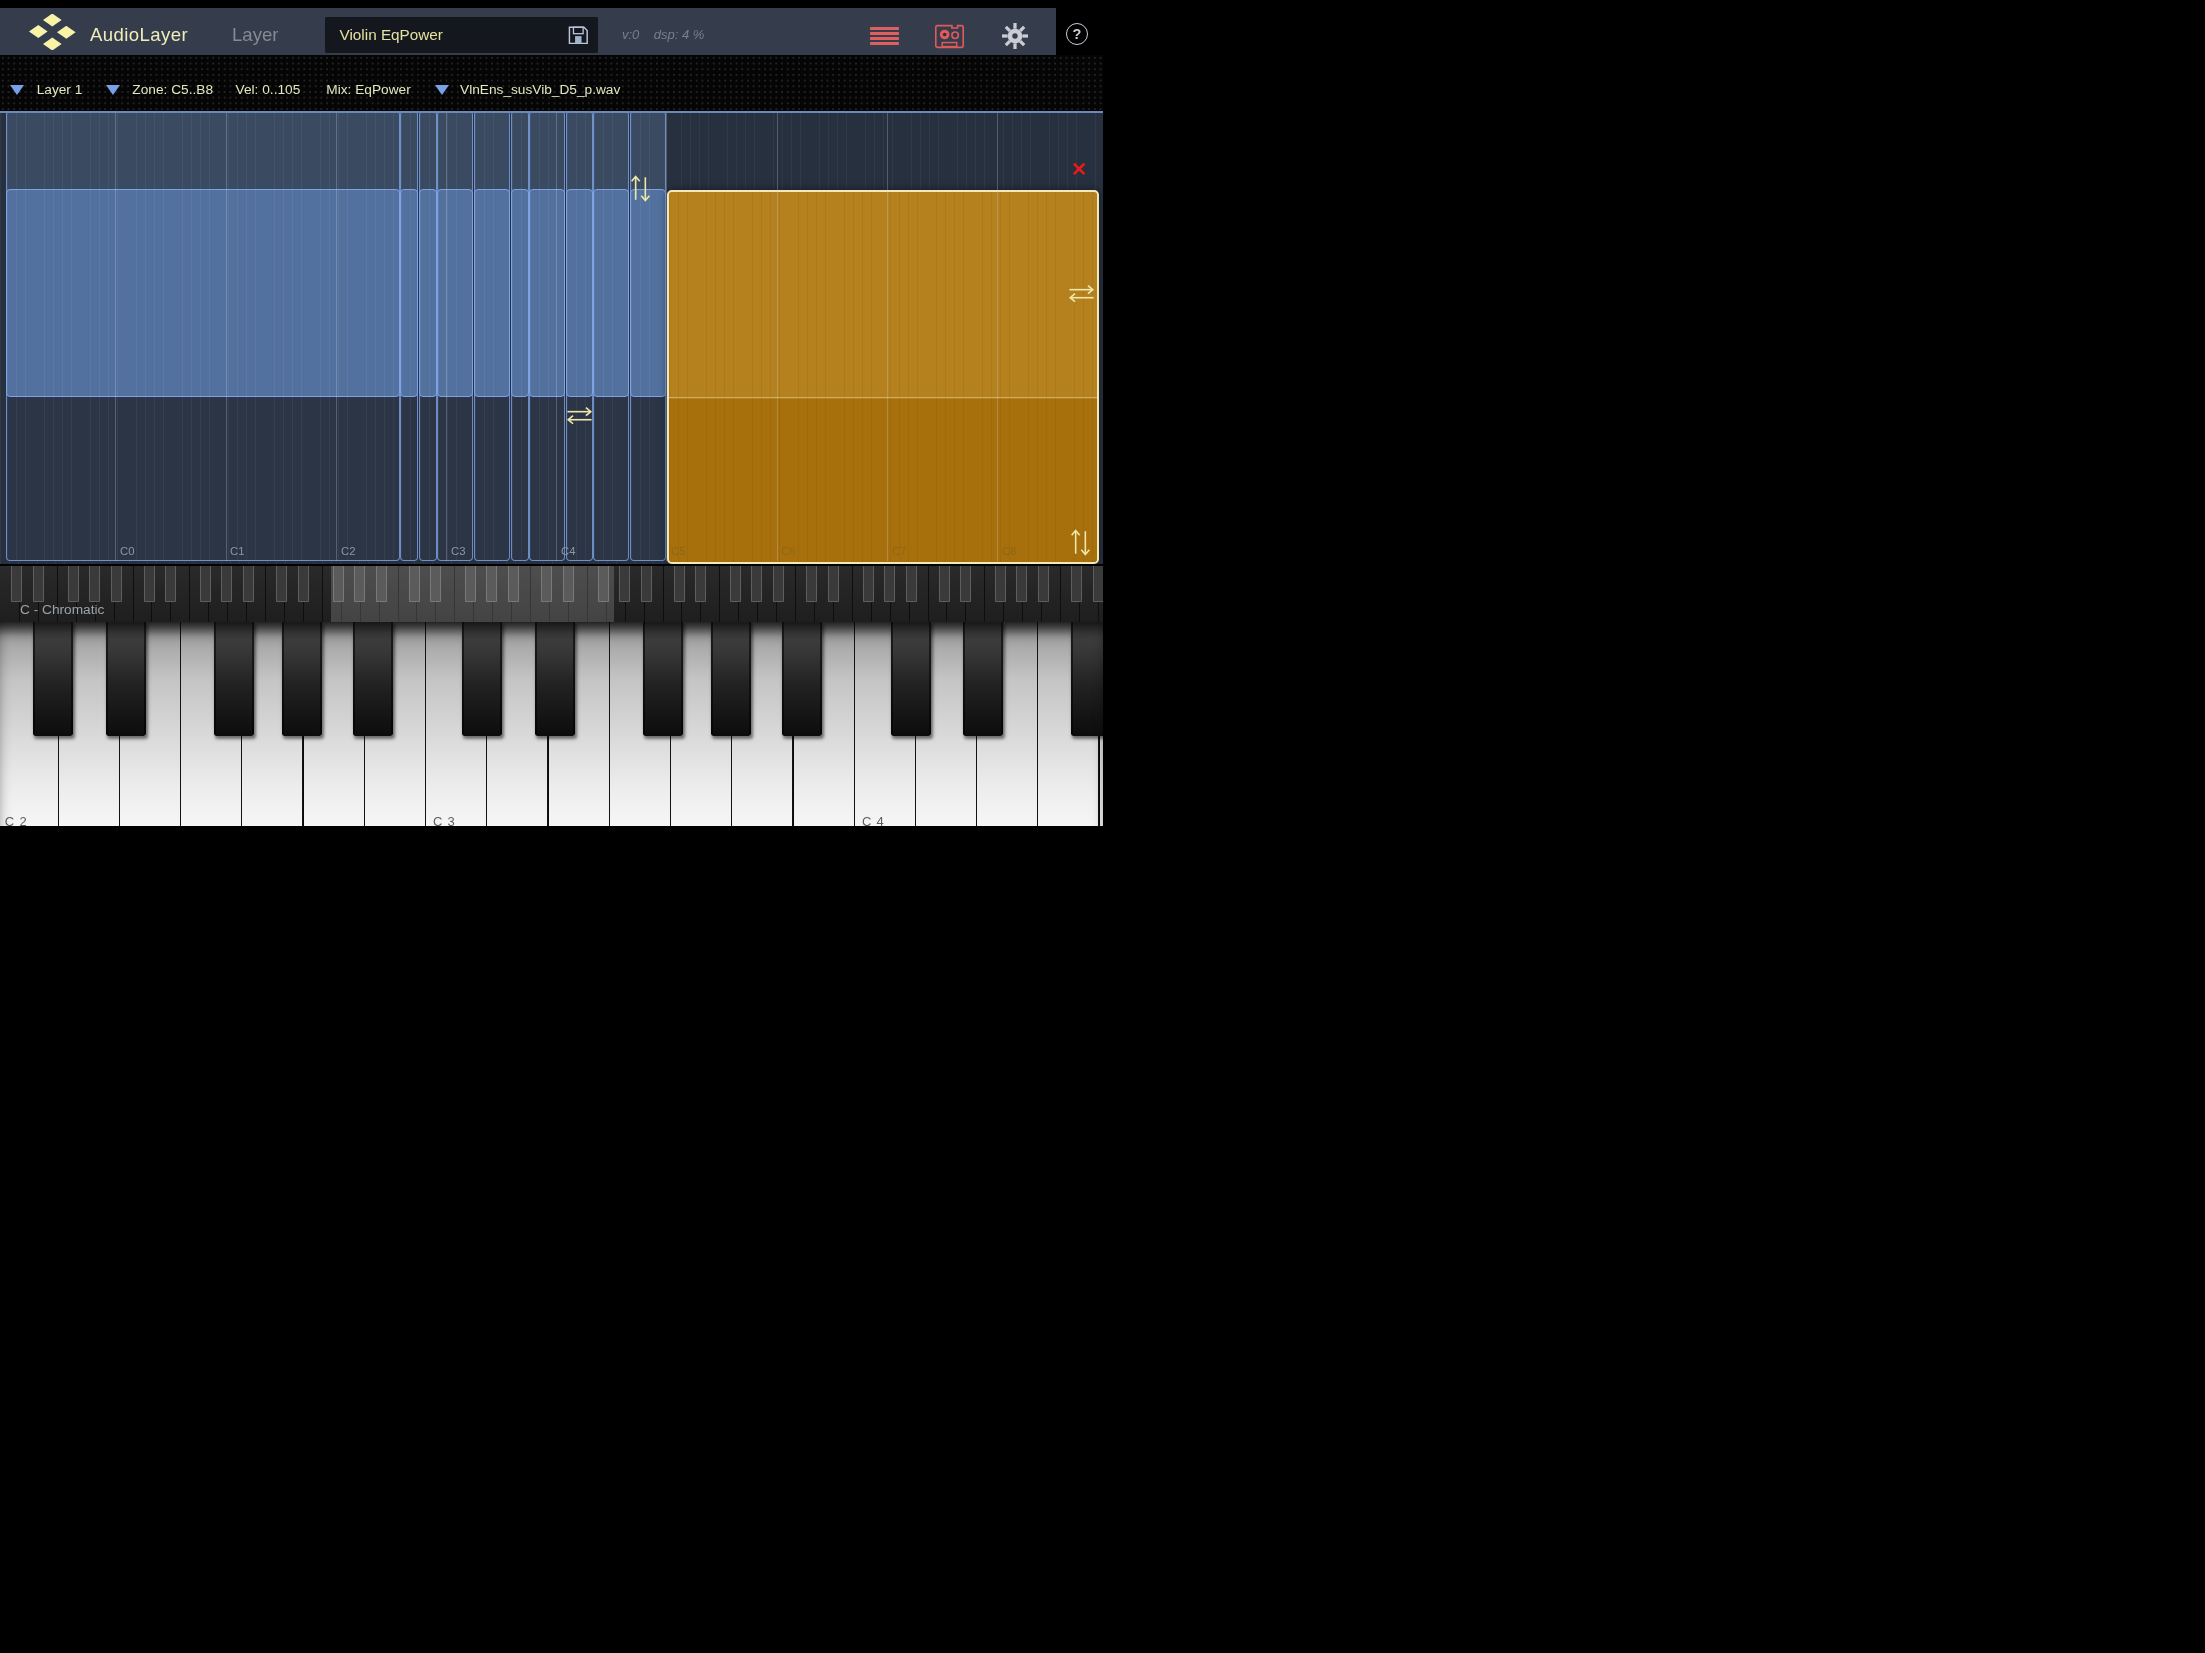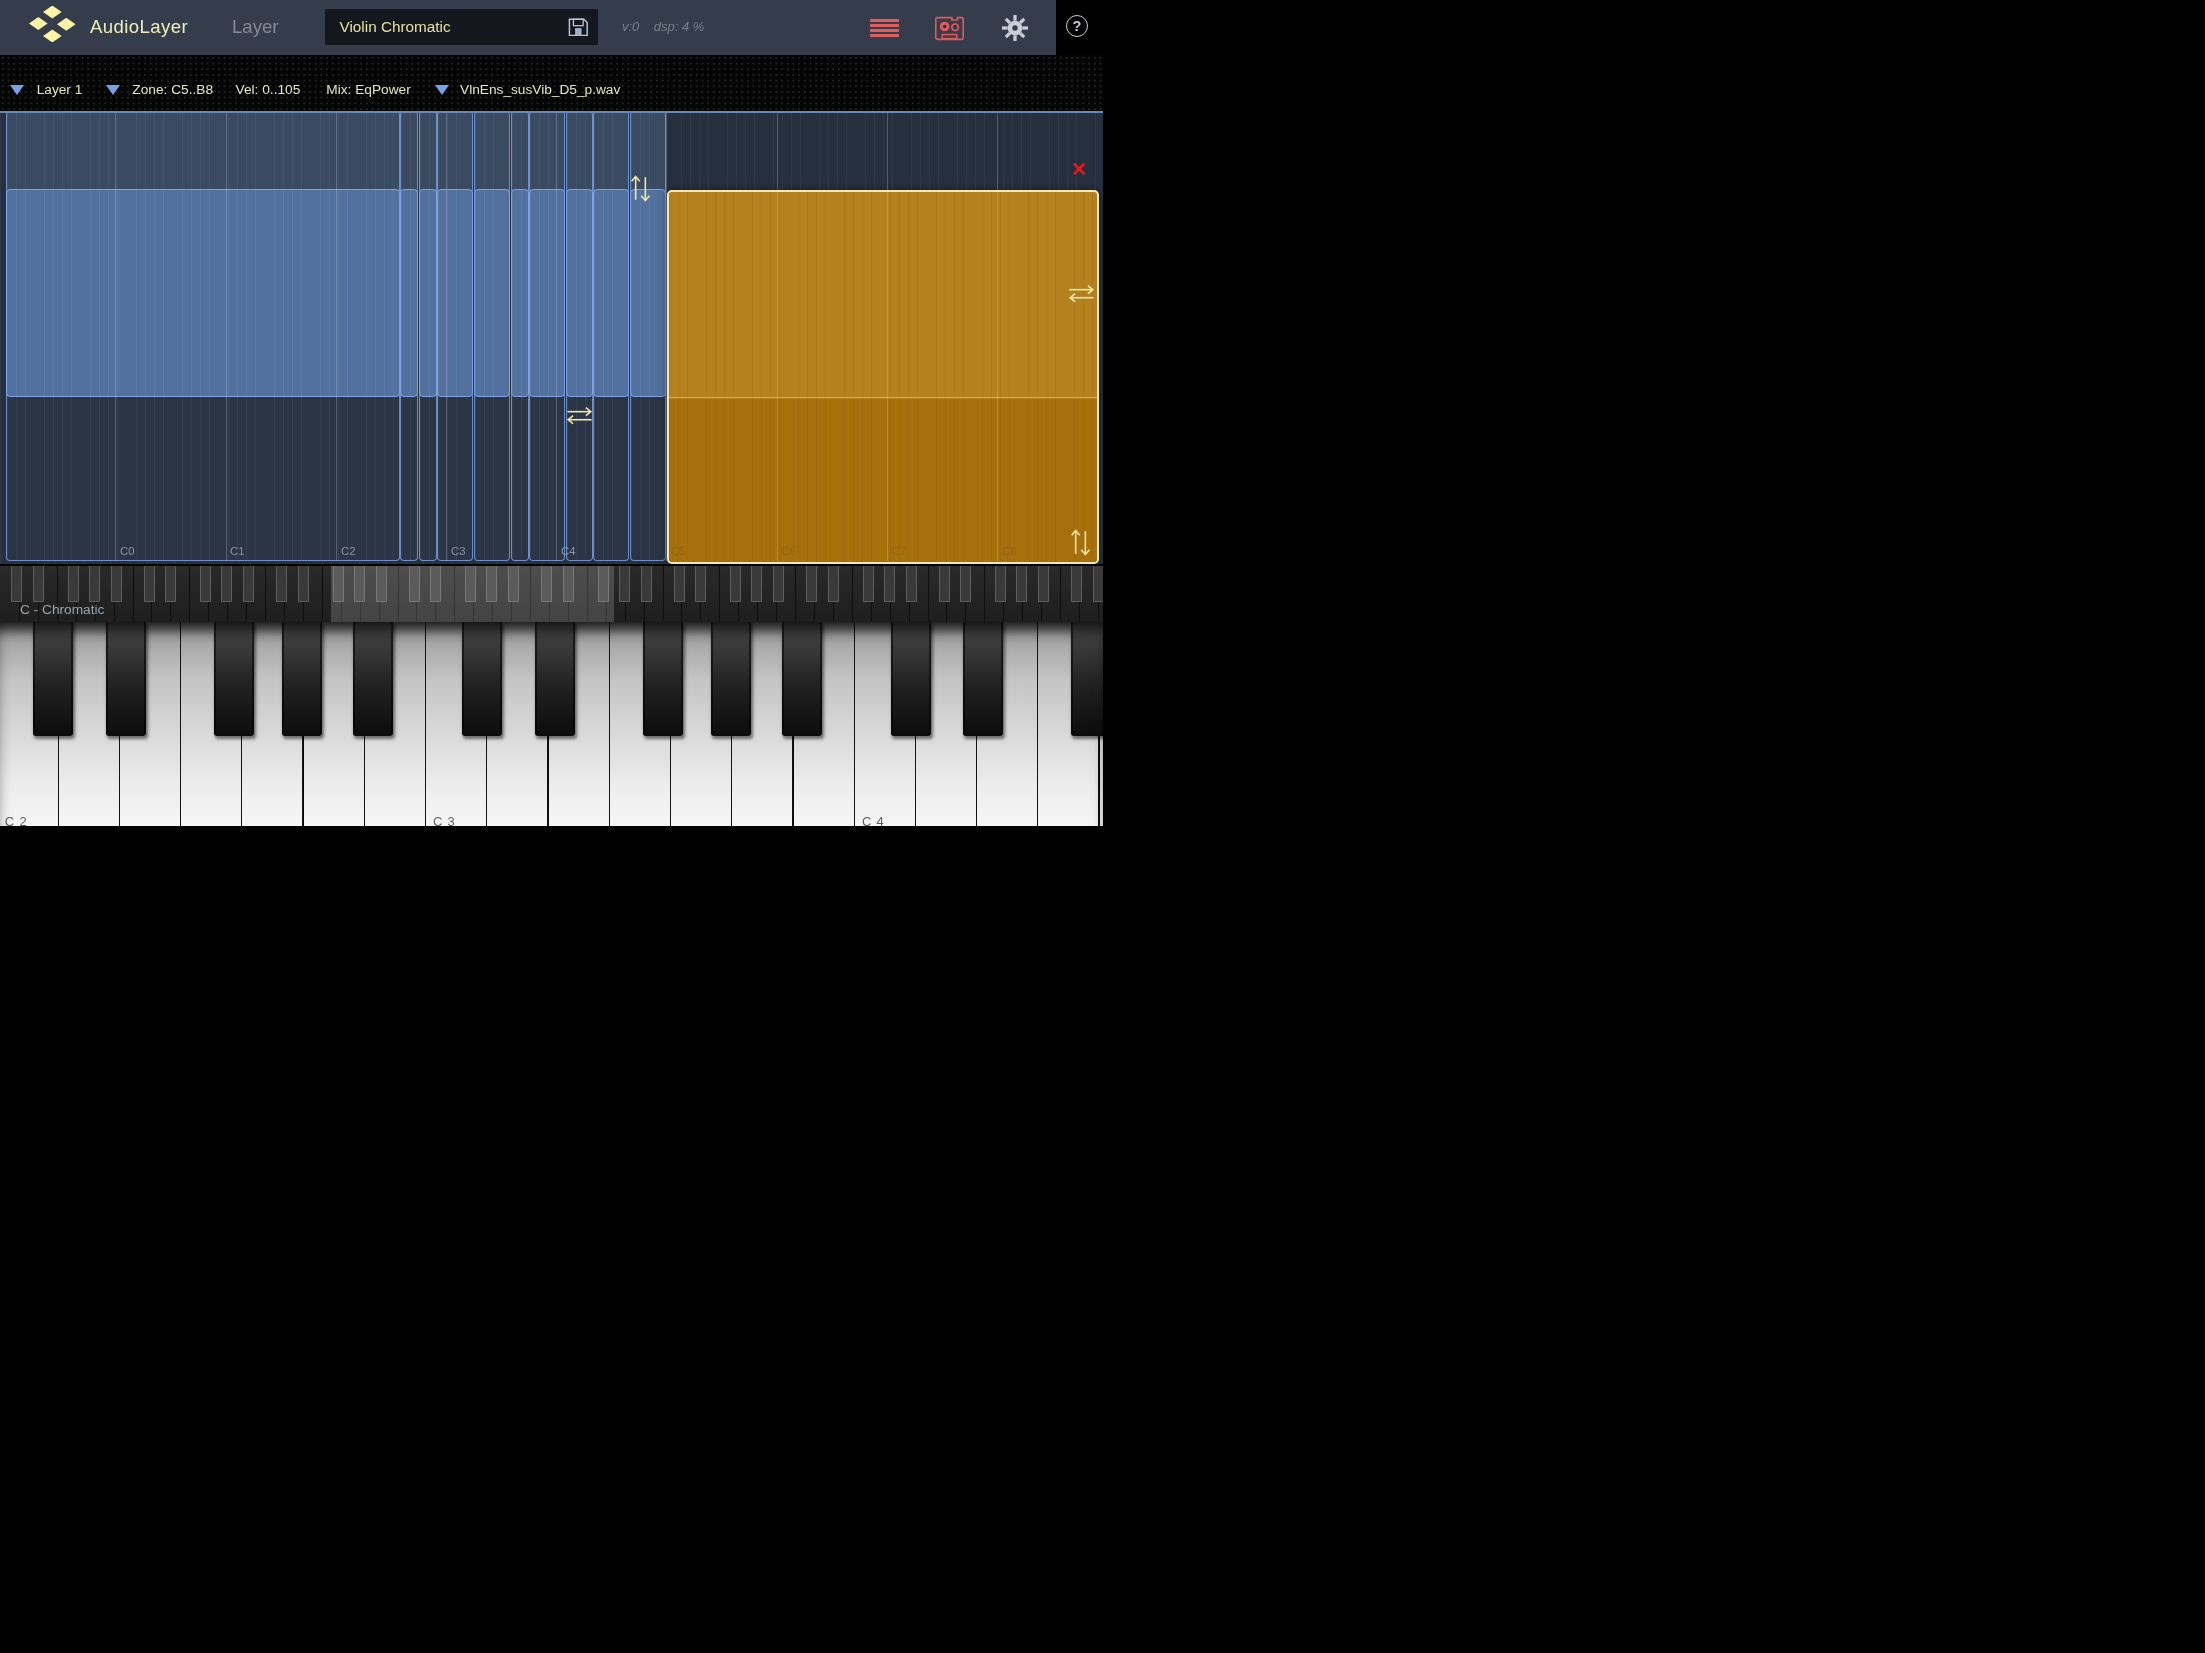--- a/index.html
+++ b/index.html
@@ -1,19 +1,19 @@
 <!DOCTYPE html>
 <html style="font-size:13px"><head>
 <meta charset="utf-8">
 <style>
   html,body{margin:0;padding:0;background:#000;}
   .app{position:relative;width:1103px;height:827px;overflow:hidden;background:#000;
        font-family:"Liberation Sans",sans-serif;-webkit-font-smoothing:antialiased;}
   
-  .topbar{position:absolute;left:0;top:0;width:1056px;height:55px;background:#353D4D;}
+  .topbar{position:absolute;left:0;top:8px;width:1056px;height:55px;background:#353D4D;}
   .logo{position:absolute;left:21px;top:2.4px;width:63px;height:48px;}
   .logo i{position:absolute;width:18.6px;height:13px;background:#F8F3A6;
           clip-path:polygon(50% 0,100% 50%,50% 100%,0 50%);filter:drop-shadow(0.8px 1.6px 1.6px rgba(0,0,0,.5));}
   .logo i:nth-child(1){left:22px;top:3.2px;}
   .logo i:nth-child(2){left:8px;top:14.5px;}
   .logo i:nth-child(3){left:36px;top:15.3px;}
   .logo i:nth-child(4){left:22px;top:27px;}
   .title{position:absolute;left:90px;top:16px;font-size:18.6px;color:#EFEDB9;letter-spacing:0.4px;}
   .tab-effx{position:absolute;left:232px;top:16px;font-size:18.6px;color:#858A93;}
   .preset{position:absolute;left:325px;top:9px;width:273px;height:36px;background:#14171D;border-radius:1.6px;}
@@ -100,21 +100,21 @@
   <div class="topbar">
     <div class="logo">
         <i></i>
         <i></i>
         <i></i>
         <i></i>
       </div>
     <div class="title">AudioLayer</div>
     <div class="tab-effx">Layer</div>
     <div class="preset">
-      <div class="preset-text">Violin Chromatic</div>
+      <div class="preset-text">Violin EqPower</div>
       <div class="save-btn">
         <svg width="22.6" height="22.6" viewBox="0 0 28 28">
           <path d="M3 4 h18 l4 4 v16 h-22 z" fill="none" stroke="#B9C5DC" stroke-width="1.8"></path>
           <rect x="8" y="4" width="12" height="8" fill="none" stroke="#B9C5DC" stroke-width="1.6"></rect>
           <rect x="10" y="15" width="8" height="9" fill="#9FB2CC"></rect>
         </svg>
       </div>
     </div>
     <div class="status">
       <b>v:0</b><span>dsp: 4 %</span>

